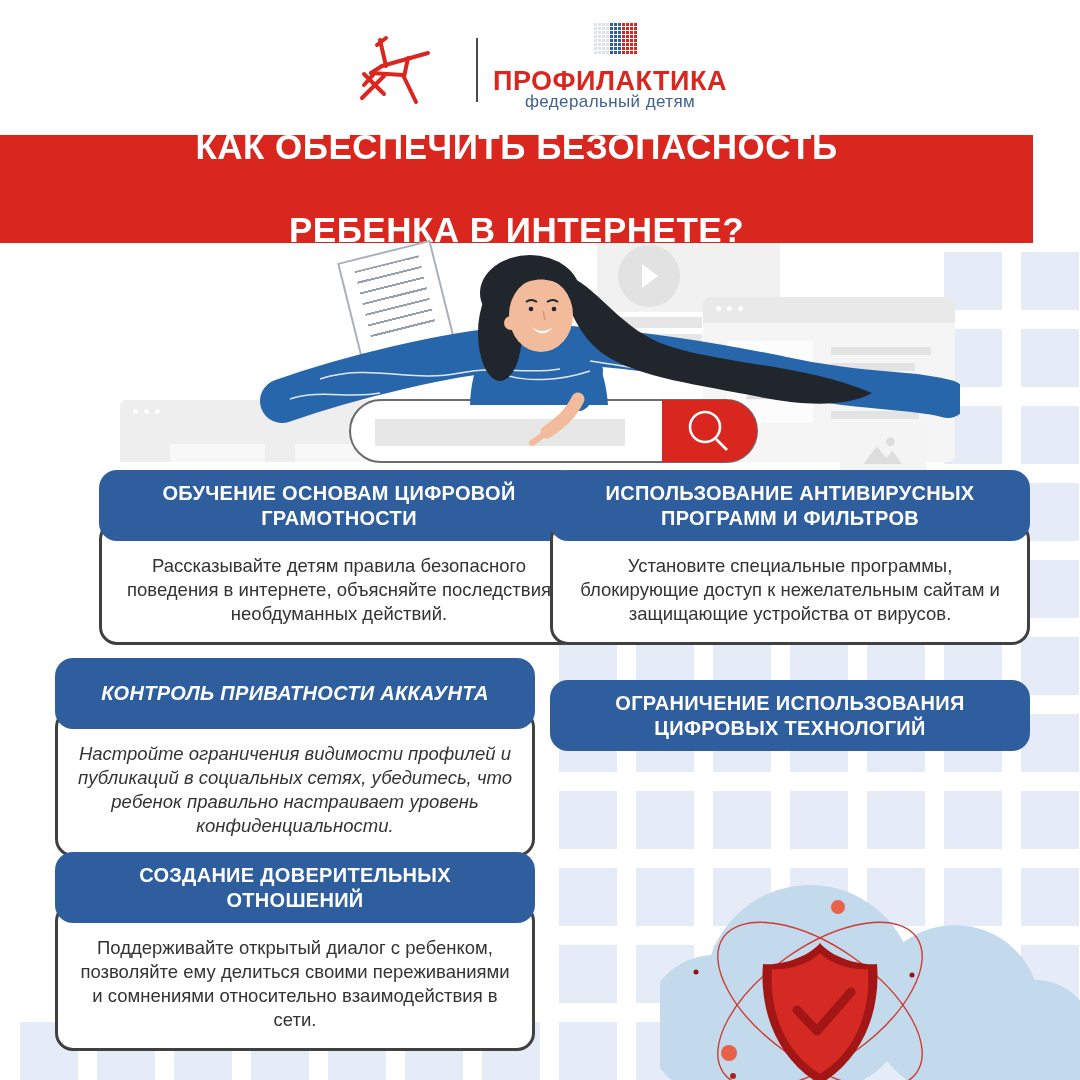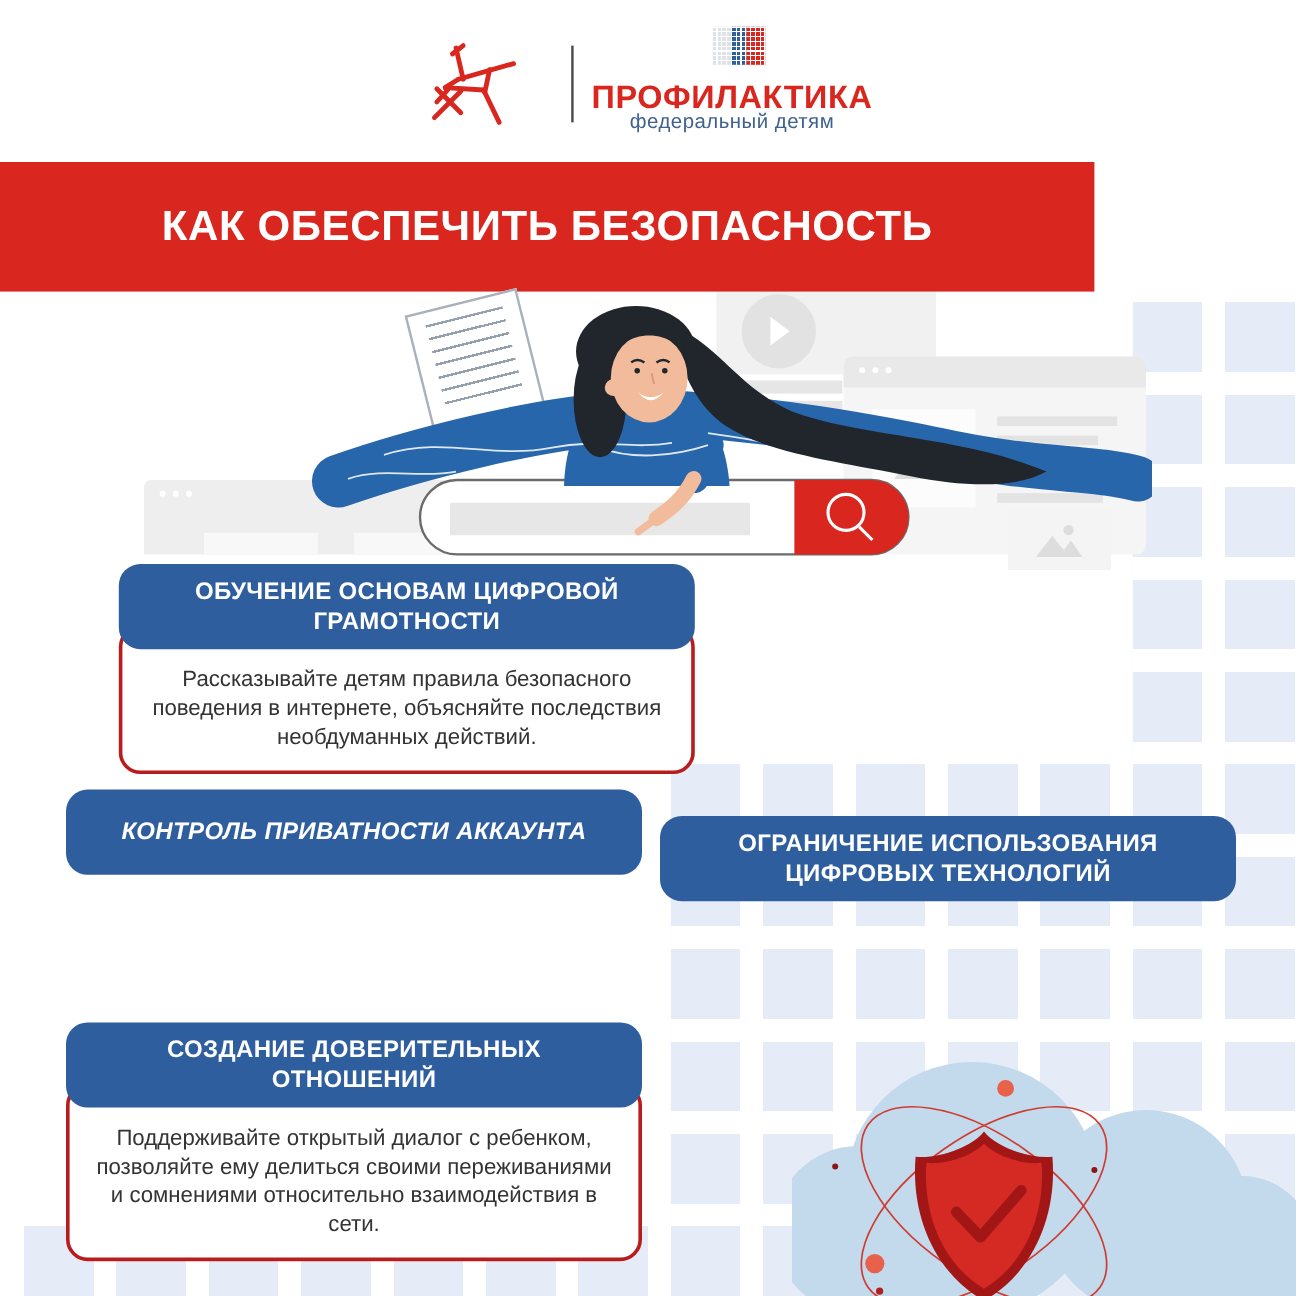--- a/index.html
+++ b/index.html
@@ -21,21 +21,21 @@
   .pixel-seg{height:100%;}
   .pixel-seg{background-image:
       repeating-linear-gradient(90deg, transparent 0 3px, #fff 3px 4px),
       repeating-linear-gradient(0deg, transparent 0 3px, #fff 3px 4px),
       linear-gradient(var(--c),var(--c));}
   .brand-name{position:absolute;left:480px;top:66px;width:260px;text-align:center;
       color:#d9261e;font-size:27px;font-weight:bold;letter-spacing:.5px;z-index:2;}
   .brand-subtitle{position:absolute;left:480px;top:92px;width:260px;text-align:center;
       color:#3f618f;font-size:17px;letter-spacing:.4px;z-index:2;}
   
-  .banner{position:absolute;left:0;top:135px;width:912px;height:108px;background:#d9261e;z-index:2;
+  .banner{position:absolute;left:0;top:135px;width:1033px;height:108px;background:#d9261e;z-index:2;
       display:flex;flex-direction:column;justify-content:center;text-align:center;gap:36px;}
   .banner span{display:block;color:#fff;font-size:35px;font-weight:800;line-height:1.34;letter-spacing:.5px;}
   
   .fade{position:absolute;z-index:1;}
   .dots{position:absolute;top:9px;left:13px;display:flex;gap:6px;}
   .dots i{width:5px;height:5px;border-radius:50%;background:#fff;}
   .fade-video{left:597px;top:243px;width:183px;height:69px;background:#f1f1f1;}
   .play-circle{position:absolute;left:21px;top:2px;width:62px;height:62px;border-radius:50%;background:#e2e2e2;}
   .play-circle b{position:absolute;left:24px;top:19px;width:0;height:0;
       border-left:16px solid #fff;border-top:12px solid transparent;border-bottom:12px solid transparent;}
@@ -55,21 +55,21 @@
       border:2px solid #aab0bb;transform:rotate(-14deg);z-index:2;}
   .paper i{display:block;margin:10px 13px;height:74px;
       background:repeating-linear-gradient(#96a0ad 0 2px, transparent 2px 11px);}
   
   .hero{position:absolute;left:260px;top:243px;width:700px;height:230px;z-index:2;}
   
   .card{position:absolute;width:480px;z-index:3;}
   .card-header{position:relative;z-index:2;background:#2e5e9e;border-radius:18px;min-height:71px;
       display:flex;align-items:center;justify-content:center;text-align:center;box-sizing:border-box;
       padding:8px 26px;color:#fff;font-weight:bold;font-size:20px;line-height:1.25;letter-spacing:.3px;}
-  .card-body{position:relative;z-index:1;background:#fff;border:3px solid #b91c1c;border-radius:18px;
+  .card-body{position:relative;z-index:1;background:#fff;border:3px solid #404040;border-radius:18px;
       margin-top:-20px;padding:30px 18px 16px;box-sizing:border-box;text-align:center;
       color:#333;font-size:18.5px;line-height:1.3;}
   .card1{left:55px;top:470px;margin-left:44px;}  .card2{left:550px;top:470px;}
   .card3{left:55px;top:658px;font-style:italic;}  .card4{left:550px;top:658px;margin-top:22px;}
   .card5{left:55px;top:852px;}
   
   .cloud-wrap{position:absolute;left:660px;top:850px;width:420px;height:230px;z-index:1;}
 </style>
 </head>
 <body>
@@ -98,20 +98,21 @@
   <div class="pixel-logo">
     <div class="pixel-seg" style="--c:#dfe3e8;width:16px"></div>
     <div class="pixel-seg" style="--c:#2e5e9e;width:12px"></div>
     <div class="pixel-seg" style="--c:#d9261e;width:16px"></div>
   </div>
   <div class="brand-name">ПРОФИЛАКТИКА</div>
   <div class="brand-subtitle">федеральный детям</div>
 
   <div class="banner">
     <span>КАК ОБЕСПЕЧИТЬ БЕЗОПАСНОСТЬ</span>
+    <span>РЕБЕНКА В ИНТЕРНЕТЕ?</span>
   </div>
 
   <div class="fade fade-video">
     <div class="play-circle">
         <b></b>
       </div>
   </div>
   <div class="fade fade-window">
     <div class="titlebar">
       <span class="dots">
@@ -199,22 +200,27 @@
         <path d="M283,68 L285,77" stroke="#dd9877" stroke-width="1.6" fill="none"></path>
         <path d="M272,84 Q282,97 293,84 Q282,92 272,84 Z" fill="#ffffff"></path>
       </g>
     </g>
   </svg>
 
   <div class="card card1">
     <div class="card-header">ОБУЧЕНИЕ ОСНОВАМ ЦИФРОВОЙ ГРАМОТНОСТИ</div>
     <div class="card-body">Рассказывайте детям правила безопасного поведения в интернете, объясняйте последствия необдуманных действий.</div>
   </div>
+  <div class="card card2">
+    <div class="card-header">ИСПОЛЬЗОВАНИЕ АНТИВИРУСНЫХ ПРОГРАММ И ФИЛЬТРОВ</div>
+    <div class="card-body">Установите специальные программы, блокирующие доступ к нежелательным сайтам и защищающие устройства от вирусов.</div>
+  </div>
   <div class="card card3">
     <div class="card-header">КОНТРОЛЬ ПРИВАТНОСТИ АККАУНТА</div>
+    <div class="card-body">Настройте ограничения видимости профилей и публикаций в социальных сетях, убедитесь, что ребенок правильно настраивает уровень конфиденциальности.</div>
   </div>
   <div class="card card4">
     <div class="card-header">ОГРАНИЧЕНИЕ ИСПОЛЬЗОВАНИЯ ЦИФРОВЫХ ТЕХНОЛОГИЙ</div>
   </div>
   <div class="card card5">
     <div class="card-header">СОЗДАНИЕ ДОВЕРИТЕЛЬНЫХ ОТНОШЕНИЙ</div>
     <div class="card-body">Поддерживайте открытый диалог с ребенком, позволяйте ему делиться своими переживаниями и сомнениями относительно взаимодействия в сети.</div>
   </div>
 
   <svg class="cloud-wrap" viewBox="0 0 420 230">

